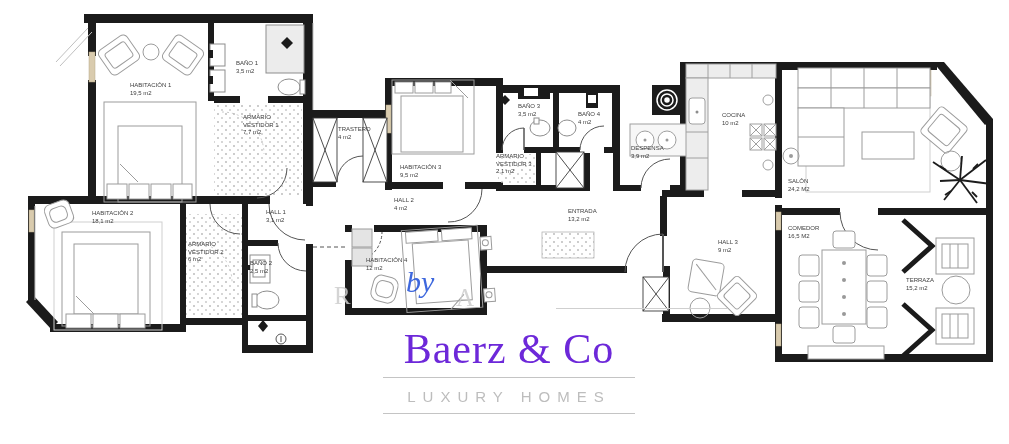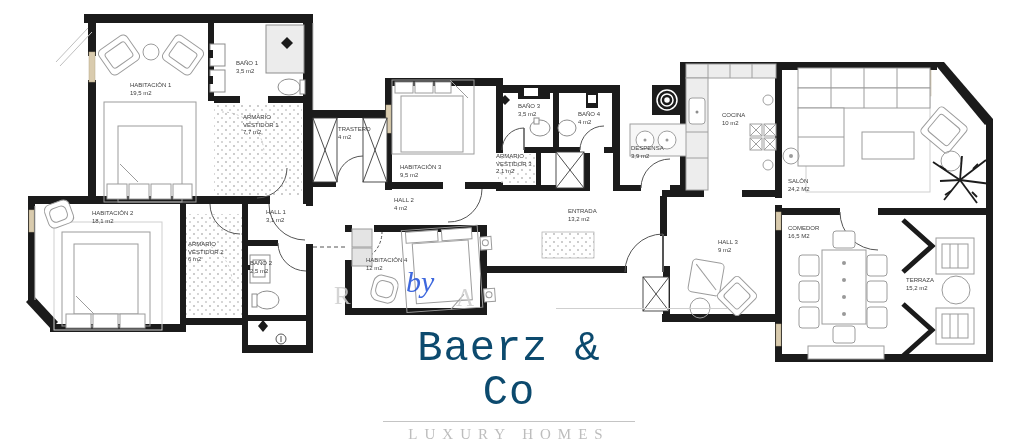--- a/index.html
+++ b/index.html
@@ -4,25 +4,25 @@
 <style>
   html,body{margin:0;padding:0;background:#ffffff;}
   .stage{position:relative;width:1009px;height:444px;background:#ffffff;overflow:hidden;
          font-family:"Liberation Sans",sans-serif;}
   .plan-svg{position:absolute;left:0;top:0;}
   .room-label{position:absolute;font-size:6px;line-height:1.25;color:#3c3c3c;
               letter-spacing:0;white-space:nowrap;}
   .room-label.wrap{white-space:normal;}
   .room-label .nm,.room-label .ar{display:block;}
   .logo{position:absolute;left:383px;top:327px;width:252px;text-align:center;}
-  .logo-title{font-family:Liberation Mono, monospace;font-size:42px;line-height:1.05;
-              color:#0c4a6e;letter-spacing:1px;text-shadow:0.5px 0.5px 0 #ffffff;}
+  .logo-title{font-family:Liberation Serif, serif;font-size:42px;line-height:1.05;
+              color:#6d28d9;letter-spacing:1px;text-shadow:0.5px 0.5px 0 #ffffff;}
   .logo-rule{border:none;border-top:1.5px solid #c4c4c4;margin:6px 0 0 0;}
-  .logo-sub{font-family:Liberation Serif, serif;font-size:15px;color:#bdbdbd;
-            letter-spacing:7px;margin-top:4px;}
+  .logo-sub{font-family:Liberation Sans, sans-serif;font-size:15px;color:#bdbdbd;
+            letter-spacing:7px;margin-top:10px;}
   .logo-rule2{border:none;border-top:1.5px solid #c4c4c4;margin:8px 0 0 0;}
   .wm{position:absolute;color:#cdcdcd;opacity:.85;font-family:"Liberation Serif",serif;}
   .wm-r{left:334px;top:282px;font-size:25px;}
   .wm-by{left:406px;top:265px;font-size:30px;font-style:italic;color:#1d4ed8;}
   .wm-a{left:456px;top:284px;font-size:25px;}
   .wm-line{position:absolute;left:556px;top:308px;width:172px;height:1px;background:#cfcfcf;}
 </style>
 </head>
 <body>
 

